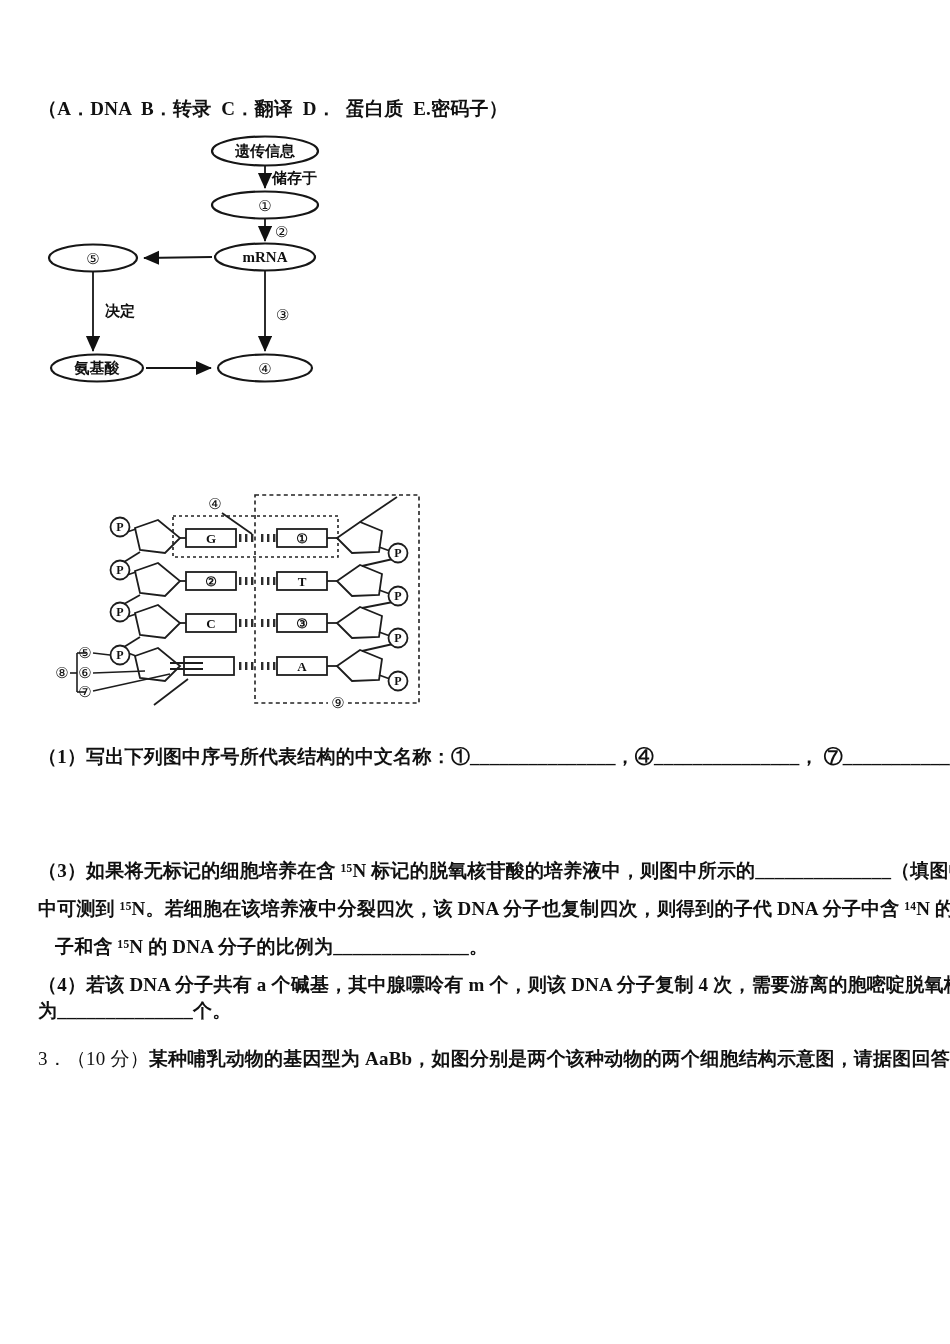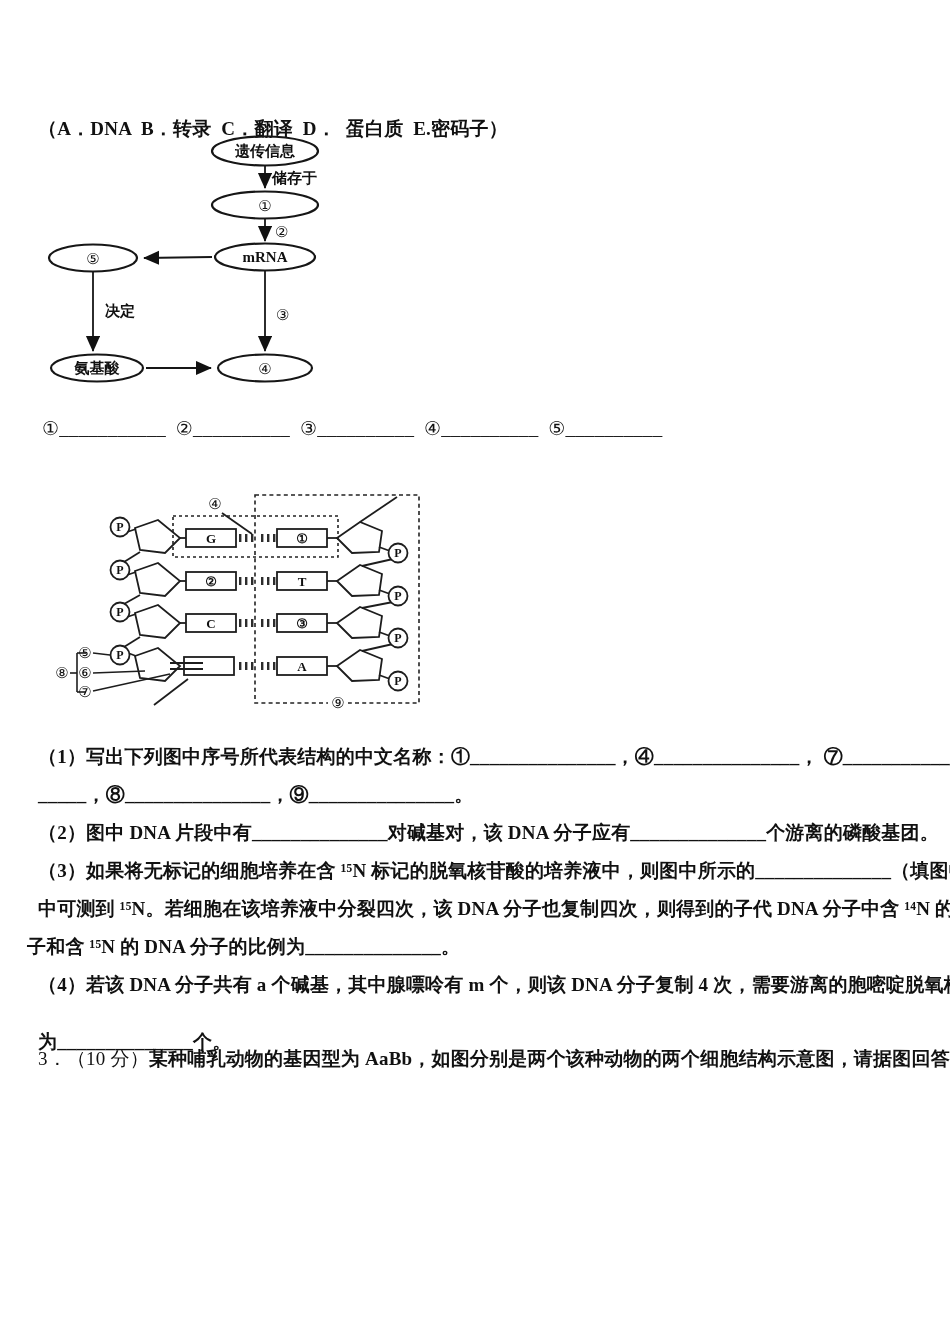--- a/index.html
+++ b/index.html
@@ -19,21 +19,21 @@
   .node-label{font-weight:bold;font-size:15px;}
   .circ-label{font-size:15px;font-weight:normal;}
   .base-letter{font-weight:bold;font-size:13px;}
   .p-letter{font-weight:bold;font-size:12px;}
 </style>
 </head>
 <body>
 
 <div id="page">
 
-  <div class="line bold" style="left:38px;top:96px;margin-top:20px;">（A．DNA  B．转录  C．翻译  D．  蛋白质  E.密码子）</div>
+  <div class="line bold" style="left:38px;top:96px;">（A．DNA  B．转录  C．翻译  D．  蛋白质  E.密码子）</div>
 
   <svg style="left:45px;top:135px;" width="325" height="268" viewBox="0 0 325 268">
     <defs>
       <marker id="ah" markerWidth="11" markerHeight="9" refX="8.5" refY="4" orient="auto">
         <path d="M0,0 L9,4 L0,8 Z" fill="#111"></path>
       </marker>
     </defs>
     <g stroke="#161616" stroke-width="2.2" fill="none">
       <ellipse cx="220" cy="16" rx="53" ry="14.5"></ellipse>
       <ellipse cx="220" cy="70" rx="53" ry="13.5"></ellipse>
@@ -55,21 +55,20 @@
     <text class="node-label" x="220" y="127" text-anchor="middle" font-size="14">mRNA</text>
     <text class="circ-label" x="48" y="129" text-anchor="middle" font-size="16">⑤</text>
     <text class="node-label" x="52" y="238" text-anchor="middle" font-size="14">氨基酸</text>
     <text class="circ-label" x="220" y="239" text-anchor="middle" font-size="16">④</text>
     <text class="node-label" x="227" y="48">储存于</text>
     <text class="circ-label" x="230" y="102">②</text>
     <text class="circ-label" x="231" y="185">③</text>
     <text class="node-label" x="60" y="181">决定</text>
   </svg>
 
-  <div class="line reg" style="left:42px;top:416px;">①___________  ②__________  ③__________  ④__________  ⑤__________</div>
 
 
   <svg style="left:50px;top:483px;" width="400" height="235" viewBox="0 0 400 235">
 
     <g fill="none" stroke="#222" stroke-width="1.6">
       <rect x="205" y="12" width="164" height="208" stroke-dasharray="4 3.2"></rect>
       <rect x="123" y="33" width="165" height="41" stroke-dasharray="3 3"></rect>
     </g>
 
     <g stroke="#2c2c2c" stroke-width="8" stroke-dasharray="2.4 3.6">
@@ -189,23 +188,21 @@
     <text class="circ-label" x="35" y="175" text-anchor="middle">⑤</text>
     <text class="circ-label" x="35" y="195" text-anchor="middle">⑥</text>
     <text class="circ-label" x="35" y="214" text-anchor="middle">⑦</text>
     <text class="circ-label" x="12" y="195" text-anchor="middle">⑧</text>
 
     <rect x="278" y="212" width="20" height="15" fill="#ffffff"></rect>
     <text class="circ-label" x="288" y="225" text-anchor="middle">⑨</text>
   </svg>
 
   <div class="line bold" style="left:38px;top:744px;">（1）写出下列图中序号所代表结构的中文名称：①_______________，④_______________， ⑦____________</div>
-  <div class="line bold" style="left:38px;top:782px;">_____，⑧_______________，⑨_______________。</div>
-  <div class="line bold" style="left:38px;top:820px;">（2）图中 DNA 片段中有______________对碱基对，该 DNA 分子应有______________个游离的磷酸基团。</div>
   <div class="line bold" style="left:38px;top:858px;">（3）如果将无标记的细胞培养在含 ¹⁵N 标记的脱氧核苷酸的培养液中，则图中所示的______________（填图中序号）</div>
   <div class="line bold" style="left:38px;top:896px;">中可测到 ¹⁵N。若细胞在该培养液中分裂四次，该 DNA 分子也复制四次，则得到的子代 DNA 分子中含 ¹⁴N 的 DNA 分</div>
-  <div class="line bold" style="left:27px;top:934px;">子和含 ¹⁵N 的 DNA 分子的比例为______________。</div>
+  <div class="line bold" style="left:55px;top:934px;">子和含 ¹⁵N 的 DNA 分子的比例为______________。</div>
   <div class="line bold" style="left:38px;top:972px;">（4）若该 DNA 分子共有 a 个碱基，其中腺嘌呤有 m 个，则该 DNA 分子复制 4 次，需要游离的胞嘧啶脱氧核苷酸数</div>
-  <div class="line bold" style="left:38px;top:1029px;">为______________个。</div>
+  <div class="line bold" style="left:38px;top:998px;">为______________个。</div>
 
   <div class="line" style="left:38px;top:1046px;"><span class="reg">3．（10 分）</span><span class="bold">某种哺乳动物的基因型为 AaBb，如图分别是两个该种动物的两个细胞结构示意图，请据图回答：</span></div>
 
 </div>
 
 </body></html>

